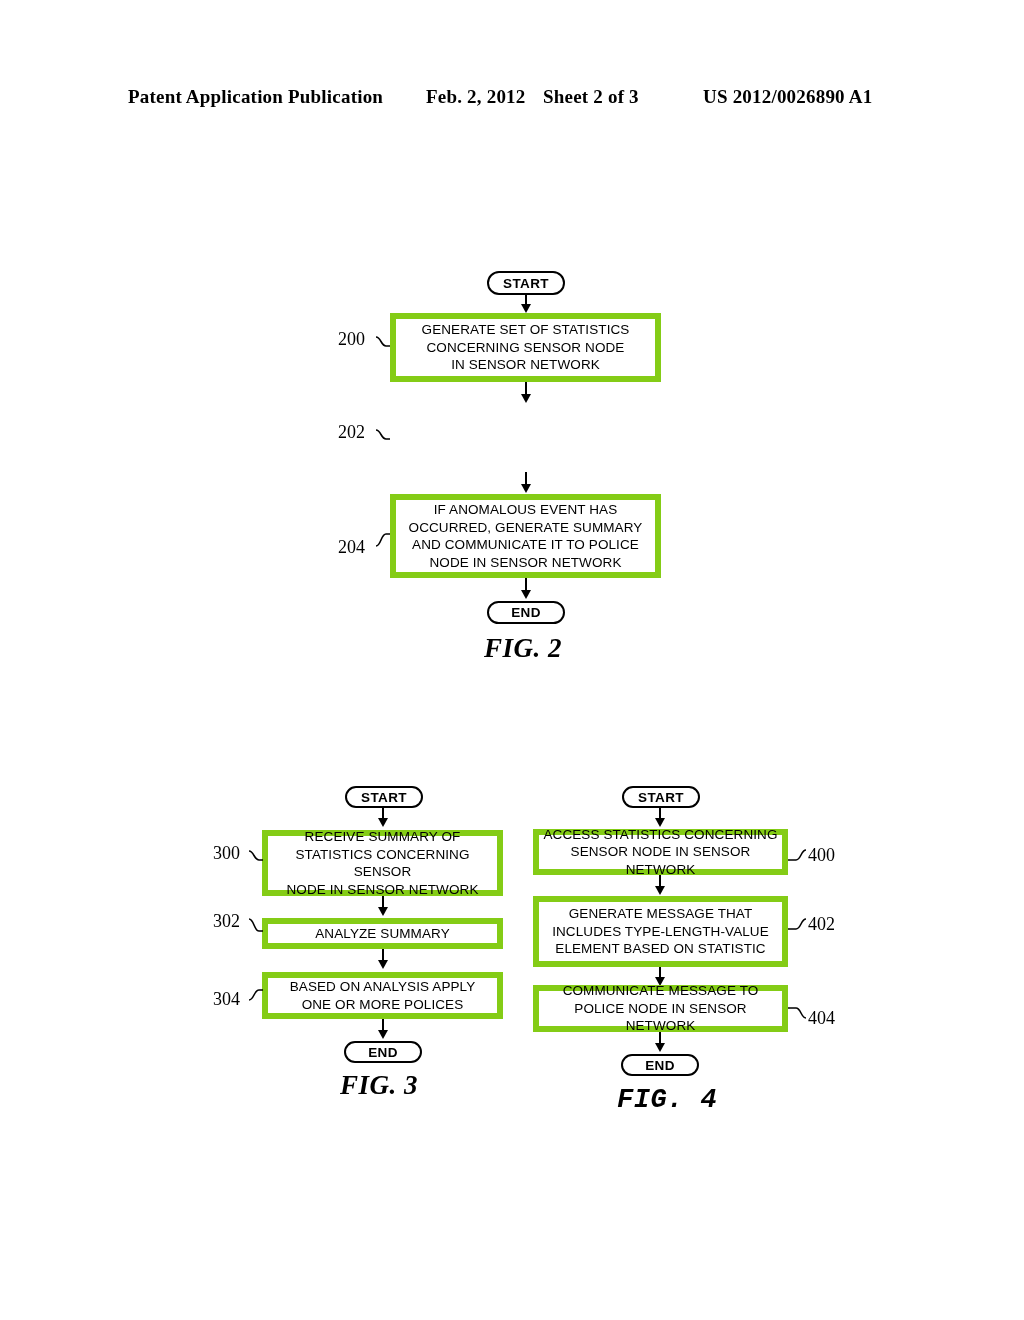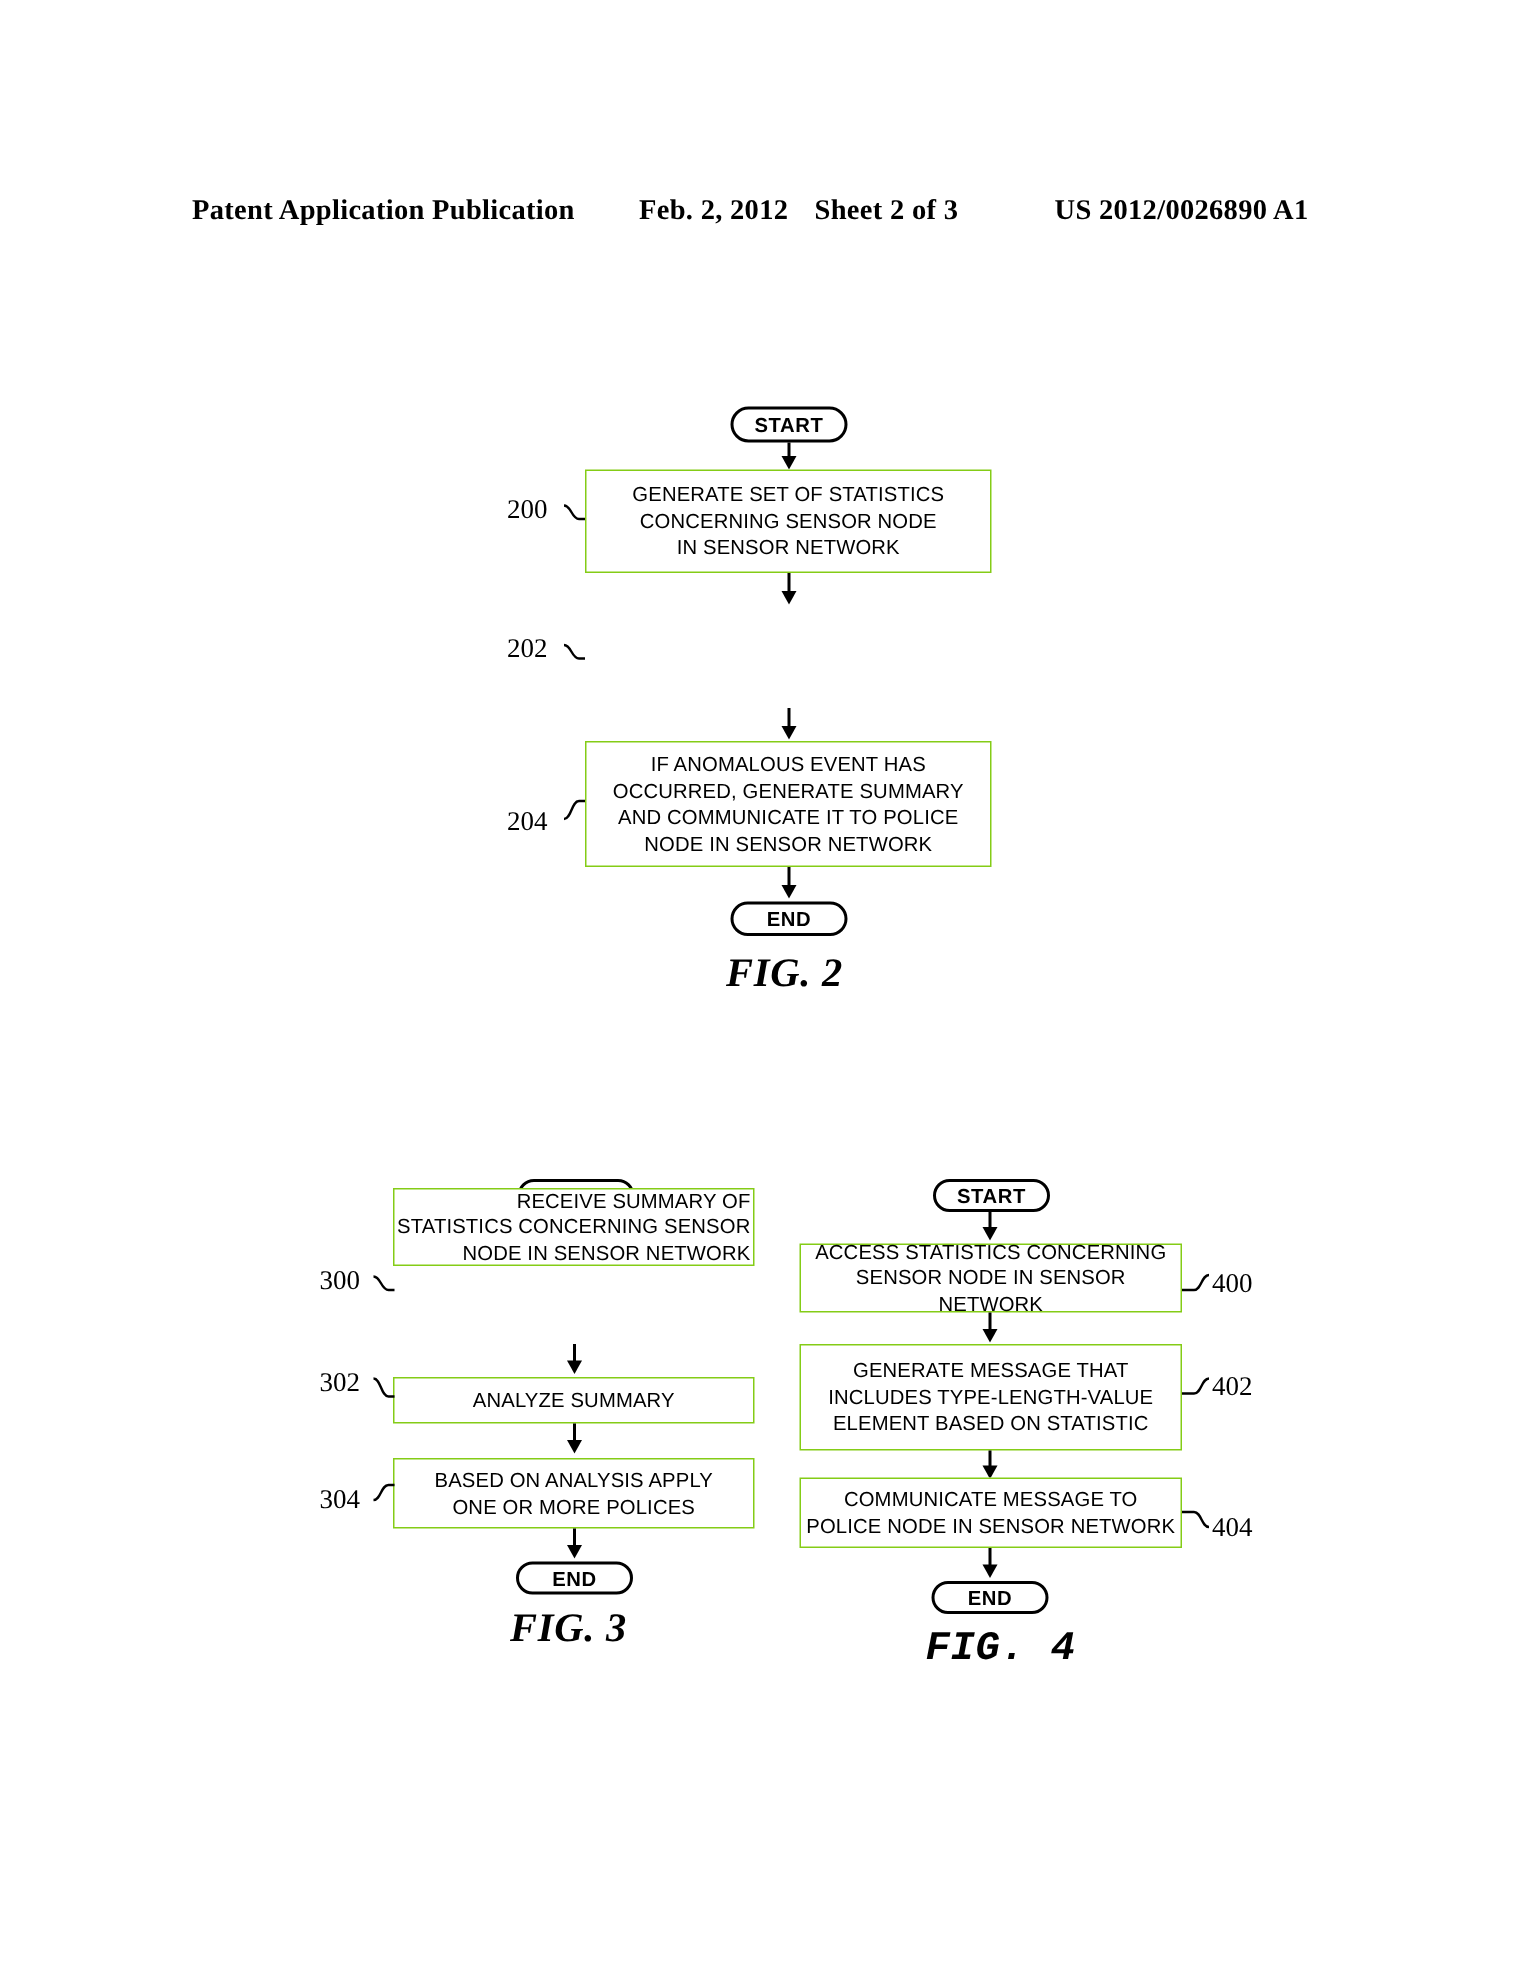--- a/index.html
+++ b/index.html
@@ -23,31 +23,31 @@
     top: 86px;
     left: 128px;
     width: 768px;
     height: 26px;
     font-family: "Liberation Serif", serif;
     font-weight: bold;
     font-size: 19px;
     letter-spacing: 0.2px;
     white-space: nowrap;
   }
-  .page-header span { display: inline-block; margin-top: 44px; }
+  .page-header span { display: inline-block; }
   .hdr-pub   { position: absolute; left: 0px;   top: 0; }
   .hdr-date  { position: absolute; left: 298px; top: 0; }
   .hdr-sheet { position: absolute; left: 415px; top: 0; }
   .hdr-pat   { position: absolute; left: 575px; top: 0; }
 
   
   .node {
     position: absolute;
     box-sizing: border-box;
-    border: 1px solid #84cc16;
+    border: 6px solid #84cc16;
     background: #fff;
     display: flex;
     align-items: center;
     justify-content: center;
     text-align: center;
   }
   .node .txt {
     font-size: 13.5px;
     line-height: 17.5px;
     letter-spacing: 0.1px;
@@ -168,21 +168,21 @@
   </div>
 
   <div class="fig-caption" style="left:484px; top:633px;">FIG. 2</div>
 
   <div class="pill" style="left:345px; top:786px; width:78px; height:22px;">
     <span class="txt">START</span>
   </div>
   <div class="conn" style="left:382px; top:808px; height:12px;"></div>
   <div class="arrowhead" style="left:378px; top:818px;"></div>
 
-  <div class="node" style="left:262px; top:792px; width:241px; height:52px;text-align:right;">
+  <div class="node" style="left:262px; top:830px; width:241px; height:66px;">
     <span class="txt">RECEIVE SUMMARY OF
 STATISTICS CONCERNING SENSOR
 NODE IN SENSOR NETWORK</span>
   </div>
   <div class="ref" style="left:213px; top:843px;">300</div>
   <svg class="leader" style="left:249px; top:847px;" width="16" height="20">
     <path d="M0,4 C5,4 5,13 10,13 L14,13" stroke="#000" stroke-width="1.6" fill="none"></path>
   </svg>
 
   <div class="conn" style="left:382px; top:896px; height:13px;"></div>

